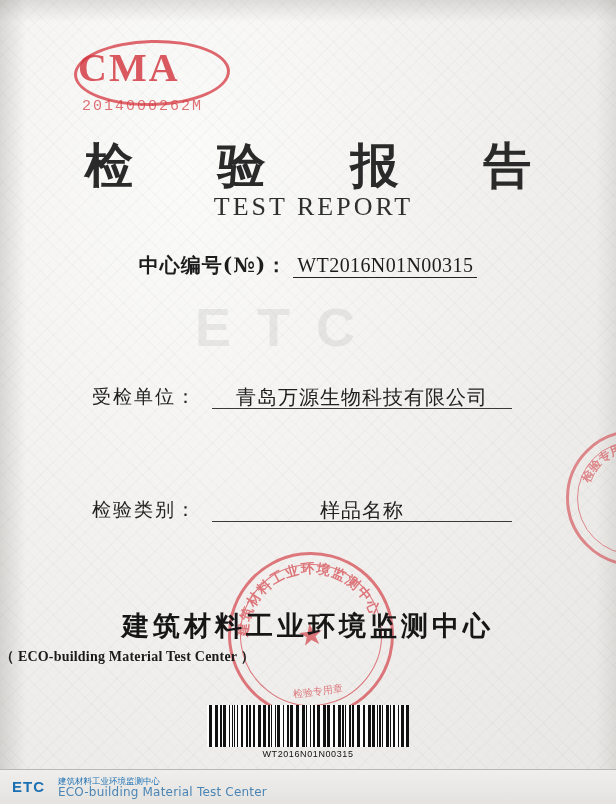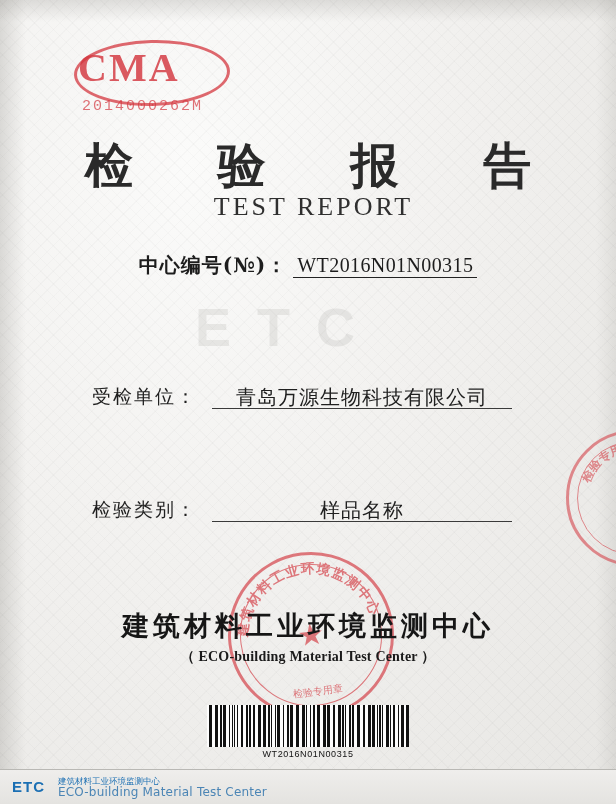--- a/index.html
+++ b/index.html
@@ -163,21 +163,21 @@
 
   
   #org-cn{
     position:absolute;left:0;right:0;top:608px;
     text-align:center;
     font-family:"DejaVu Serif", serif;
     font-size:27px;font-weight:bold;letter-spacing:4px;color:#161616;
   }
   #org-en{
     position:absolute;left:0;right:0;top:648px;
-    text-align:center;
+    text-align:left;
     font-family:"Liberation Serif", serif;
     font-size:14px;font-weight:bold;color:#1a1a1a;letter-spacing:.2px;
   }
 
   
   #barcode-box{
     position:absolute;left:207px;top:705px;width:202px;
   }
   #barcode{
     height:42px;width:202px;

